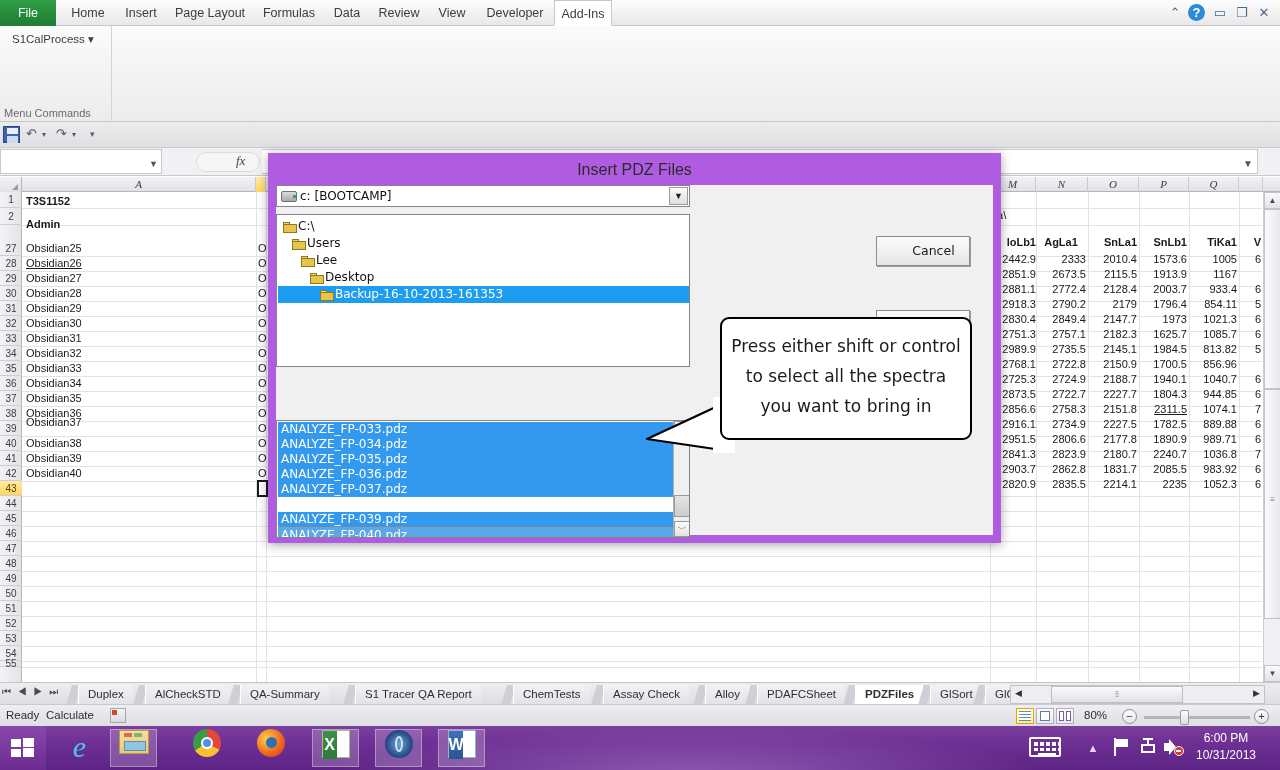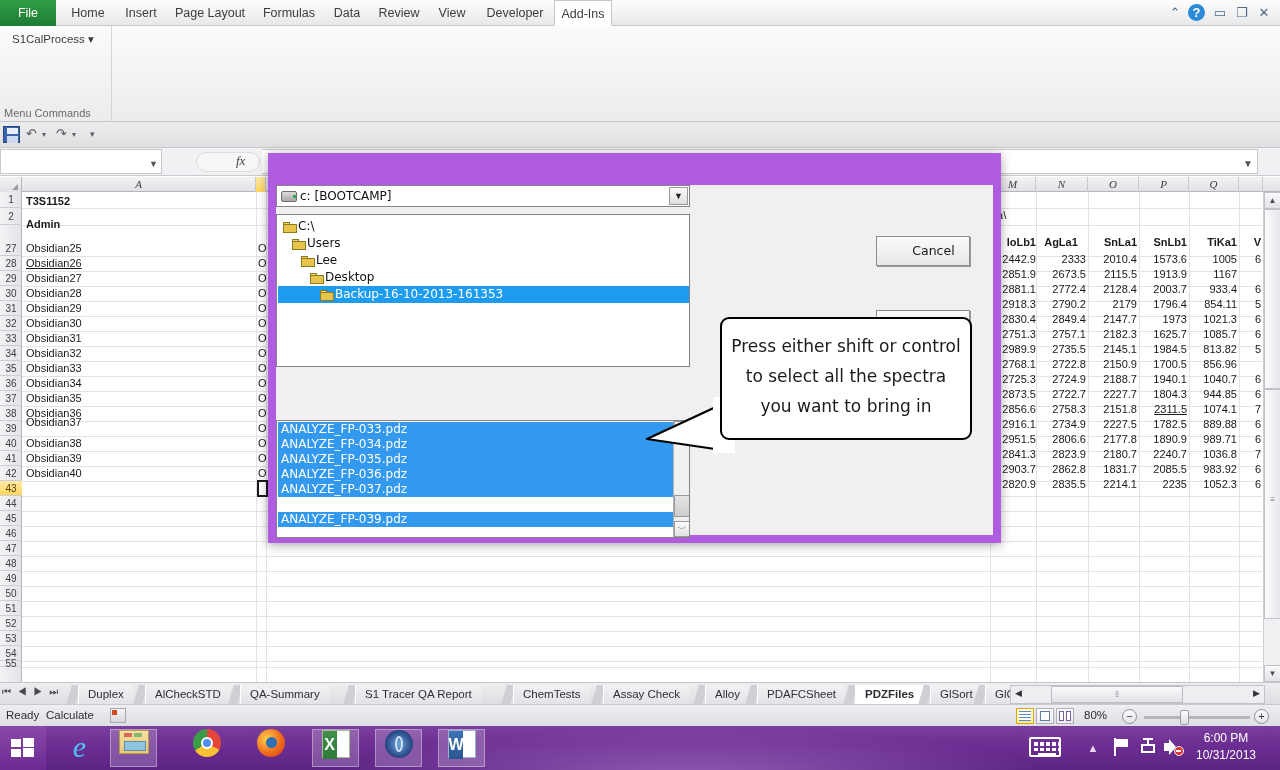--- a/index.html
+++ b/index.html
@@ -519,37 +519,39 @@
       <span style="position:absolute;left:9px;top:2px;width:5px;height:10px;border:1px solid #7a5fa0;background:#fff;"></span>
     </div>
     <div class="st-txt" style="left:1084px;">80%</div>
     <div class="zoom-circ" style="left:1122px;">−</div>
     <div class="zoom-track" style="left:1144px;width:106px;"></div>
     <div class="zoom-thumb" style="left:1180px;"></div>
     <div class="zoom-circ" style="left:1254px;">+</div>
   </div>
 
   <div class="dlg">
+    <div class="dlg-title">Insert PDZ Files</div>
     <div class="dlg-body">
 
       <div class="drive-combo">
         <span class="drive-ico"></span>
         <span class="drive-txt">c: [BOOTCAMP]</span>
         <span class="combo-arrow">▼</span>
       </div>
 
       <div class="tree" id="treehost">
           <div class="titem" style="top: 3px; left: 6px;"><span class="fldr" style="position: relative; display: inline-block; width: 15px; height: 12px; vertical-align: -2px;"><i style="left:0;top:2px;width:14px;height:9px;background:#e8c44a;border:1px solid #8a7a20;"></i><i style="left:0;top:0px;width:7px;height:3px;background:#f2d867;border:1px solid #8a7a20;"></i></span><span>C:\</span></div>
           <div class="titem" style="top: 20px; left: 15px;"><span class="fldr" style="position: relative; display: inline-block; width: 15px; height: 12px; vertical-align: -2px;"><i style="left:0;top:2px;width:14px;height:9px;background:#e8c44a;border:1px solid #8a7a20;"></i><i style="left:0;top:0px;width:7px;height:3px;background:#f2d867;border:1px solid #8a7a20;"></i></span><span>Users</span></div>
           <div class="titem" style="top: 37px; left: 24px;"><span class="fldr" style="position: relative; display: inline-block; width: 15px; height: 12px; vertical-align: -2px;"><i style="left:0;top:2px;width:14px;height:9px;background:#e8c44a;border:1px solid #8a7a20;"></i><i style="left:0;top:0px;width:7px;height:3px;background:#f2d867;border:1px solid #8a7a20;"></i></span><span>Lee</span></div>
           <div class="titem" style="top: 54px; left: 33px;"><span class="fldr" style="position: relative; display: inline-block; width: 15px; height: 12px; vertical-align: -2px;"><i style="left:0;top:2px;width:14px;height:9px;background:#e8c44a;border:1px solid #8a7a20;"></i><i style="left:0;top:0px;width:7px;height:3px;background:#f2d867;border:1px solid #8a7a20;"></i></span><span>Desktop</span></div>
           <div class="titem sel" style="top: 71px; padding-left: 42px;"><span class="fldr" style="position: relative; display: inline-block; width: 15px; height: 12px; vertical-align: -2px;"><i style="left:0;top:2px;width:14px;height:9px;background:#e8c44a;border:1px solid #8a7a20;"></i><i style="left:0;top:0px;width:7px;height:3px;background:#f2d867;border:1px solid #8a7a20;"></i></span><span>Backup-16-10-2013-161353</span></div>
         </div>
 
       <div class="flist" id="filehost">
+          <div class="fitem last" style="top: 106px;">ANALYZE_FP-040.pdz</div>
           <div class="fitem" style="top: 91px;">ANALYZE_FP-039.pdz</div>
           <div class="fitem" style="top: 61px;">ANALYZE_FP-037.pdz</div>
           <div class="fitem" style="top: 46px;">ANALYZE_FP-036.pdz</div>
           <div class="fitem" style="top: 31px;">ANALYZE_FP-035.pdz</div>
           <div class="fitem" style="top: 16px;">ANALYZE_FP-034.pdz</div>
           <div class="fitem" style="top: 1px;">ANALYZE_FP-033.pdz</div>
         <div class="fl-scroll">
           <div class="fl-btn" style="top:0;">︿</div>
           <div class="fl-thumb"></div>
           <div class="fl-btn" style="top:100px;">﹀</div>

